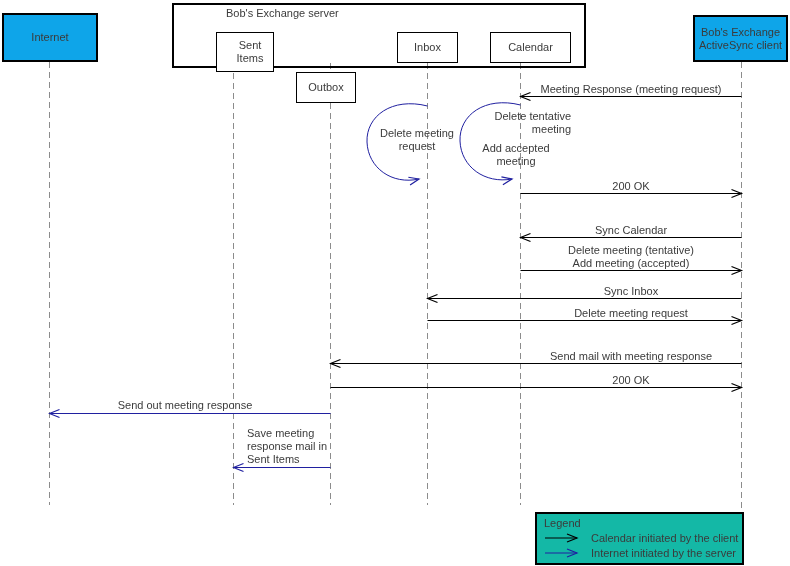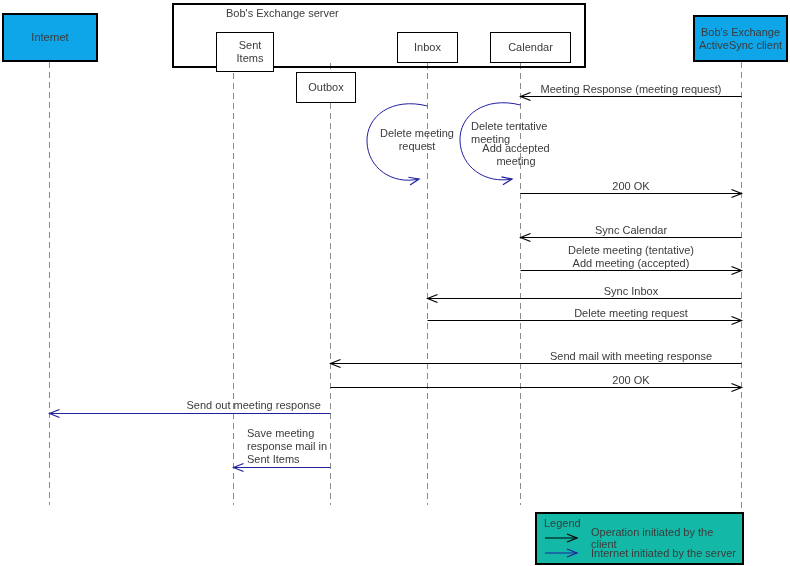--- a/index.html
+++ b/index.html
@@ -37,24 +37,24 @@
 
   .msg { position:absolute; line-height:13px; white-space:pre-line; }
   .m0 { left:521px; top:83px;  width:220px; text-align:center; }
   .m1 { left:521px; top:180px; width:220px; text-align:center; }
   .m2 { left:521px; top:224px; width:220px; text-align:center; }
   .m3 { left:521px; top:244px; width:220px; text-align:center; }
   .m4 { left:521px; top:285px; width:220px; text-align:center; }
   .m5 { left:521px; top:307px; width:220px; text-align:center; }
   .m6 { left:521px; top:350px; width:220px; text-align:center; }
   .m7 { left:521px; top:374px; width:220px; text-align:center; }
-  .m8 { left:49px;  top:399px; width:272px; text-align:right; }
+  .m8 { left:49px;  top:399px; width:272px; text-align:center; }
   .m9 { left:247px; top:427px; width:110px; text-align:left; }
   .s0  { left:367px; top:127px; width:100px; text-align:center; }
-  .s1a { left:471px; top:120px; width:100px; text-align:left; }
+  .s1a { left:471px; top:110px; width:100px; text-align:right; }
   .s1b { left:466px; top:142px; width:100px; text-align:center; }
 
   .legend {
     position:absolute; box-sizing:border-box; left:535px; top:512px; width:209px; height:53px;
     border:2px solid #000; background:#14b8a6; padding:2px 0 0 7px;
   }
   .legend-title { line-height:14px; }
   .legend-row { display:flex; align-items:center; height:15px; }
   .legend-row svg { display:block; margin-right:7px; }
 </style>
@@ -129,21 +129,21 @@
 meeting</div>
   <div class="msg s1b">Add accepted
 meeting</div>
 
   <div class="legend">
     <div class="legend-title">Legend</div>
     <div class="legend-row">
       <svg width="40" height="12" viewBox="0 0 40 12">
         <line class="op-client" x1="1" y1="6" x2="33" y2="6" marker-end="url(#ah-c)"></line>
       </svg>
-      <span>Operation initiated by the client</span>
+      <span>Calendar initiated by the client</span>
     </div>
     <div class="legend-row">
       <svg width="40" height="12" viewBox="0 0 40 12">
         <line class="op-server" x1="1" y1="6" x2="33" y2="6" marker-end="url(#ah-s)"></line>
       </svg>
       <span>Internet initiated by the server</span>
     </div>
   </div>
 
 </div>

